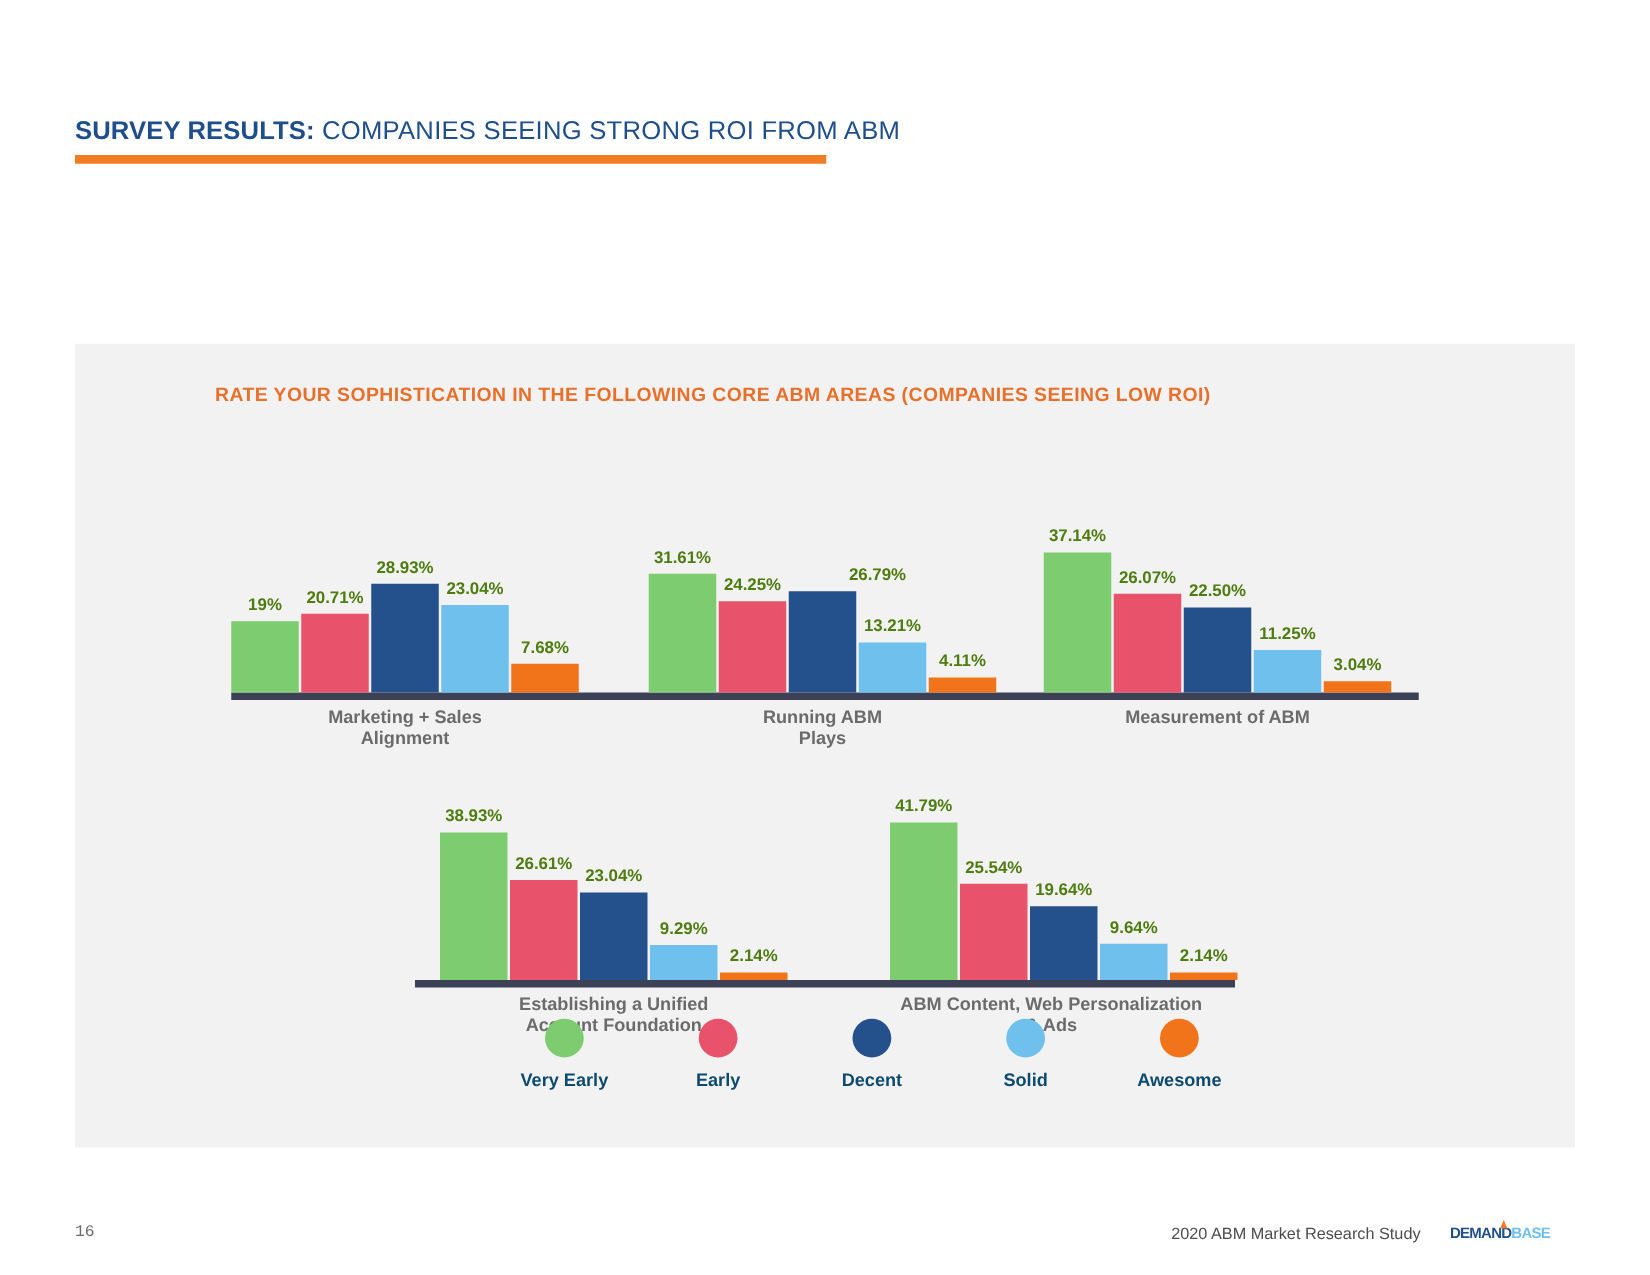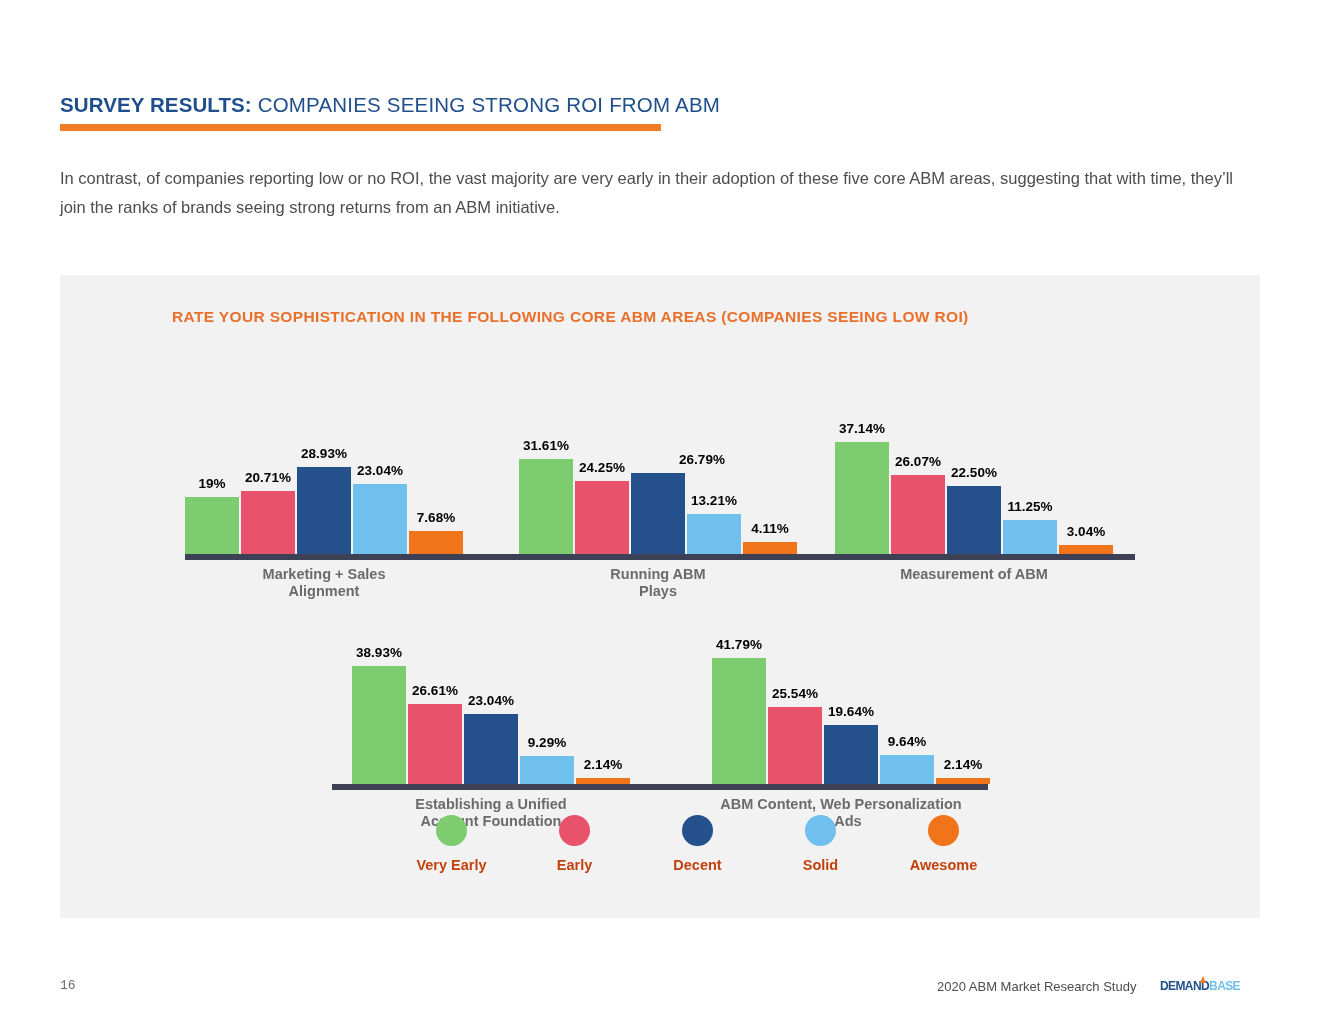--- a/index.html
+++ b/index.html
@@ -33,37 +33,37 @@
   .chart-row.row2 { left: 272px; top: 315px; width: 656px; height: 200px; }
 
   .baseline { position: absolute; left: 0; right: 0; bottom: 0; height: 6px; background: #3C4156; }
 
   .group { position: absolute; bottom: 6px; }
   .bars { position: relative; display: flex; align-items: flex-end; height: 185px; }
   .bar-wrap { position: relative; width: 54px; margin-right: 2px; display: flex; flex-direction: column; justify-content: flex-end; height: 100%; }
   .bar-wrap:last-child { margin-right: 0; }
   .bar { width: 100%; }
   .bar-label { position: absolute; left: 50%; transform: translateX(-50%);
-               font-size: 13.5px; font-weight: bold; color: #000000; white-space: nowrap; }
+               font-size: 13.5px; font-weight: bold; color: #4d7c0f; white-space: nowrap; }
   .group-label { position: absolute; top: 100%; left: 50%; transform: translateX(-50%);
                  margin-top: 12px; text-align: center; font-size: 14.5px; line-height: 17px;
                  font-weight: bold; color: #6B6B6B; white-space: nowrap; }
 
   
   .c0 { background: #7DCC6F; }
   .c1 { background: #E8526A; }
   .c2 { background: #24508C; }
   .c3 { background: #6FC0EC; }
   .c4 { background: #F2741A; }
 
   
   .legend { position: absolute; left: 330px; top: 540px; display: flex; }
   .legend-item { width: 123px; display: flex; flex-direction: column; align-items: center; }
   .legend-dot { width: 31px; height: 31px; border-radius: 50%; }
-  .legend-text { margin-top: 11px; font-size: 14.5px; font-weight: bold; color: #c2410c; white-space: nowrap; }
+  .legend-text { margin-top: 11px; font-size: 14.5px; font-weight: bold; color: #0c4a6e; white-space: nowrap; }
 
   
   .page-number { position: absolute; left: 60px; top: 978px; font-size: 13px; color: #6B6B6B; font-family: Liberation Mono, monospace; }
   .footer-note { position: absolute; left: 937px; top: 979px; font-size: 13px; color: #4D4D4D; white-space: nowrap; }
   .logo { position: absolute; left: 1160px; top: 979px; font-size: 12px; font-weight: bold;
           letter-spacing: -0.6px; white-space: nowrap; }
   .logo .demand { color: #1F4E8C; }
   .logo .base { color: #6FC0EC; }
   .logo-accent { position: absolute; left: 1200px; top: 976px; width: 6px; height: 7px; background: #F07D23;
                  clip-path: polygon(50% 0, 100% 100%, 0 100%); }
@@ -71,21 +71,20 @@
 </head>
 <body>
 
 <div class="page">
 
   <div class="header-block">
     <div class="header-title"><span class="strong">SURVEY RESULTS:</span><span> COMPANIES SEEING STRONG ROI FROM ABM</span></div>
   </div>
   <div class="header-rule"></div>
 
-  <p class="intro">In contrast, of companies reporting low or no ROI, the vast majority are very early in their adoption of these five core ABM areas, suggesting that with time, they’ll join the ranks of brands seeing strong returns from an ABM initiative.</p>
 
   <div class="panel">
     <div class="panel-title">RATE YOUR SOPHISTICATION IN THE FOLLOWING CORE ABM AREAS (COMPANIES SEEING LOW ROI)</div>
 
     <div class="chart-row row1">
       <div class="baseline"></div>
       <div id="row1-groups">
           <div class="group" style="left: 0px;">
             <div class="bars">
               <div class="bar-wrap">

